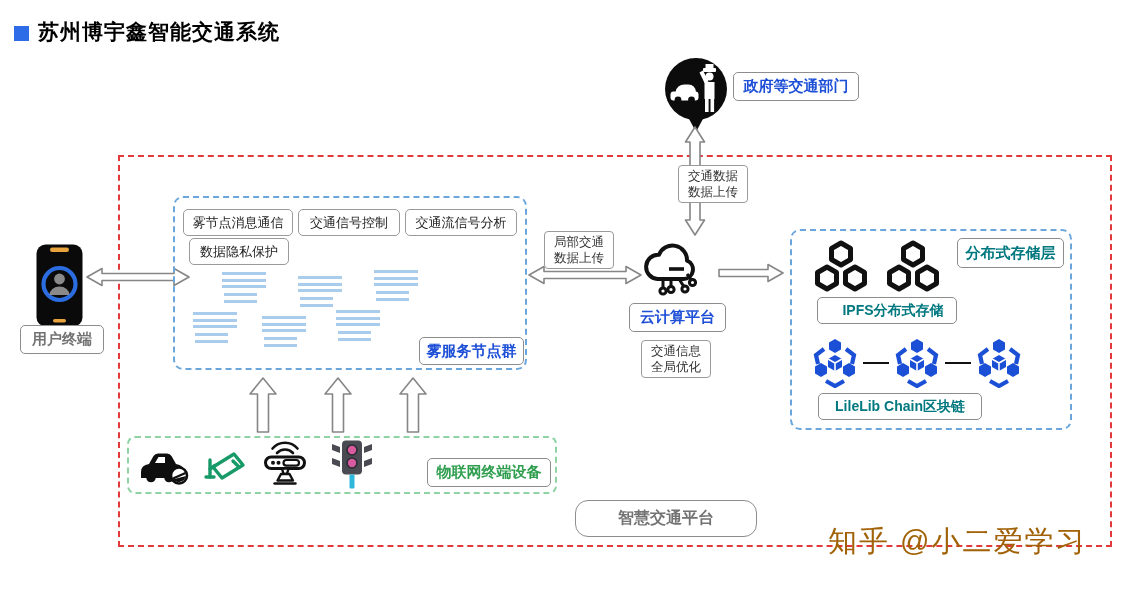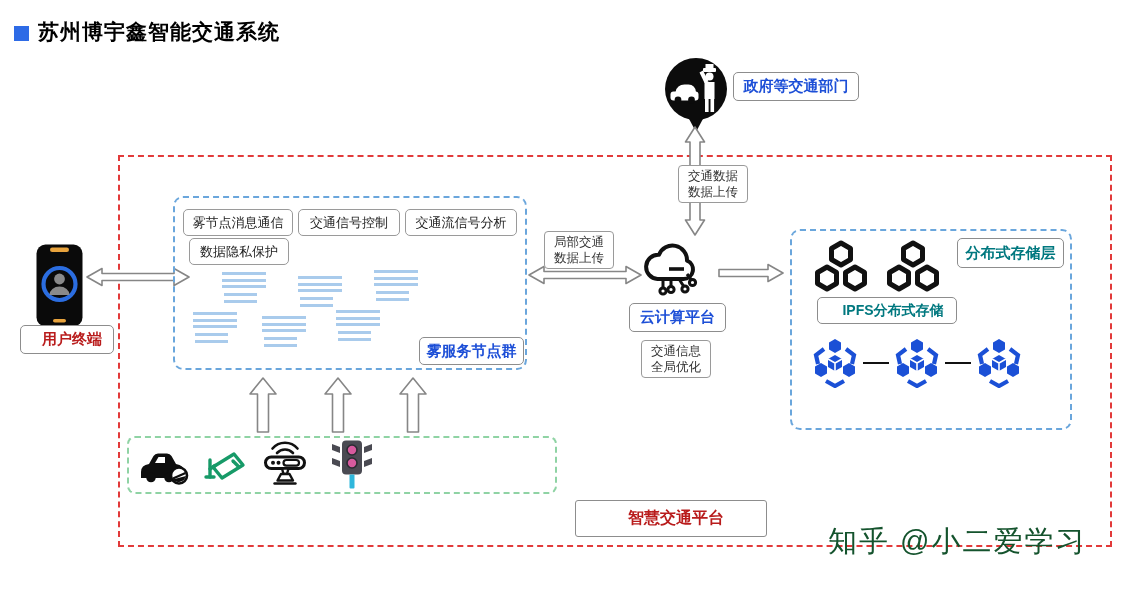--- a/index.html
+++ b/index.html
@@ -18,33 +18,33 @@
 
   
   .chip{background:#fff;border:1.5px solid #9a9a9a;border-radius:5px;
         display:flex;align-items:center;justify-content:center;
         font-size:13px;color:#222;white-space:nowrap;}
   .tag{background:#fff;border:1.5px solid #8d8d8d;border-radius:5px;
        display:flex;align-items:center;justify-content:center;
        font-weight:bold;white-space:nowrap;}
   .tag.blue{color:#1d4fd7;font-size:15px;}
   .tag.teal{color:#00787f;font-size:15px;}
-  .tag.red{color:#b91c1c;font-size:15px;padding-left:10px;}
+  .tag.red{color:#737373;font-size:15px;}
   .tag.green{color:#2f9e4f;font-size:15px;}
   .note{background:#fff;border:1.5px solid #9a9a9a;border-radius:4px;
         font-size:12.5px;color:#333;line-height:1.32;text-align:center;
         display:flex;flex-direction:column;align-items:center;justify-content:center;}
 
   
   .fognode b{display:block;background:repeating-linear-gradient(180deg,#a9cbec 0 3px,rgba(0,0,0,0) 3px 6.6px);}
   .fognode .l1{width:44px;height:16px;}
   .fognode .l2{width:33px;height:13px;margin-top:5px;margin-left:2px;}
 
   .chainlink{height:2.4px;background:#111;}
-  .watermark{font-size:29px;color:#14532d;letter-spacing:2px;white-space:nowrap;}
+  .watermark{font-size:29px;color:#a16207;letter-spacing:2px;white-space:nowrap;}
   svg{display:block;}
 </style>
 </head>
 <body>
 
 <div id="stage">
 
   <div class="abs title-sq" style="left:14px;top:26px;"></div>
   <div class="abs title-text" style="left:38px;top:18px;">苏州博宇鑫智能交通系统</div>
 
@@ -240,20 +240,21 @@
       </g>
       <g stroke="#1b50d6" stroke-width="4.2" fill="none">
         <polyline points="13,11 5,17 7,26"></polyline>
         <polyline points="35,11 43,17 41,26"></polyline>
         <polyline points="15,43 24,48 33,43"></polyline>
       </g>
     </svg>
   </div>
   <div class="abs chainlink" style="left:863px;top:362px;width:26px;"></div>
   <div class="abs chainlink" style="left:945px;top:362px;width:26px;"></div>
+  <div class="abs tag teal" style="left:818px;top:393px;width:162px;height:25px;font-size:14px;font-weight:bold;">LileLib Chain区块链</div>
 
   <div class="abs" style="left:249px;top:377px;">
     <svg width="28" height="56" viewBox="0 0 28 56">
       <polygon points="14,1 27,17 19.5,17 19.5,55 8.5,55 8.5,17 1,17" fill="#fff" stroke="#868686" stroke-width="1.6" stroke-linejoin="round"></polygon>
     </svg>
   </div>
   <div class="abs" style="left:324px;top:377px;">
     <svg width="28" height="56" viewBox="0 0 28 56">
       <polygon points="14,1 27,17 19.5,17 19.5,55 8.5,55 8.5,17 1,17" fill="#fff" stroke="#868686" stroke-width="1.6" stroke-linejoin="round"></polygon>
     </svg>
@@ -314,18 +315,19 @@
         <polygon points="42,5 34,8 34,14 42,11"></polygon>
         <polygon points="42,19 34,22 34,28 42,25"></polygon>
         <rect x="12" y="1.5" width="20" height="34" rx="4"></rect>
       </g>
       <circle cx="22" cy="11" r="5" fill="#d65a9e" stroke="#2b2b33" stroke-width="1.6"></circle>
       <circle cx="22" cy="24" r="5" fill="#d65a9e" stroke="#2b2b33" stroke-width="1.6"></circle>
       <rect x="19.5" y="35.5" width="5" height="14" rx="1" fill="#2fb7dc"></rect>
     </svg>
   </div>
 
-
-  <div class="abs tag red" style="left:575px;top:500px;width:180px;height:35px;font-size:16px;border-radius:3px;text-align:right;">智慧交通平台</div>
+  <div class="abs tag green" style="left:427px;top:458px;width:122px;height:27px;">物联网终端设备</div>
+
+  <div class="abs tag red" style="left:575px;top:500px;width:180px;height:35px;font-size:16px;border-radius:13px;text-align:right;">智慧交通平台</div>
 
   <div class="abs watermark" style="left:828px;top:522px;">知乎 @小二爱学习</div>
 
 </div>
 
 </body></html>

